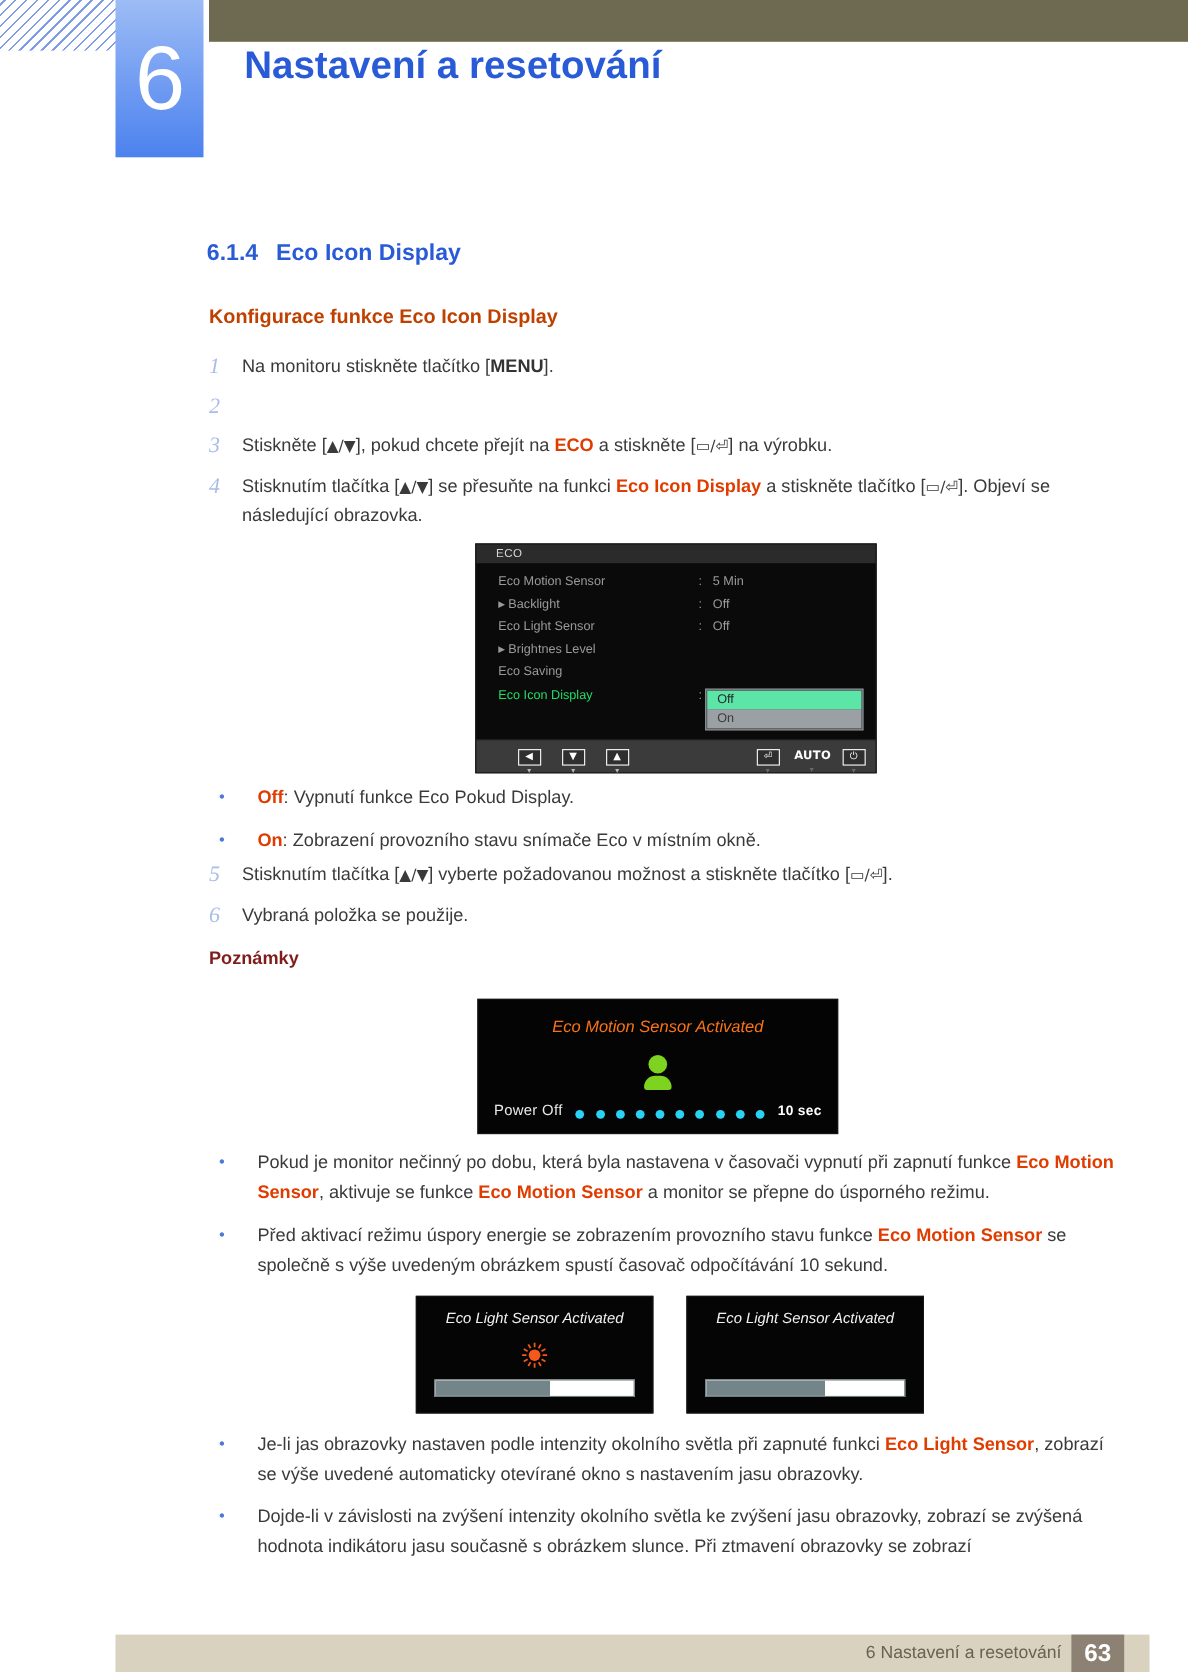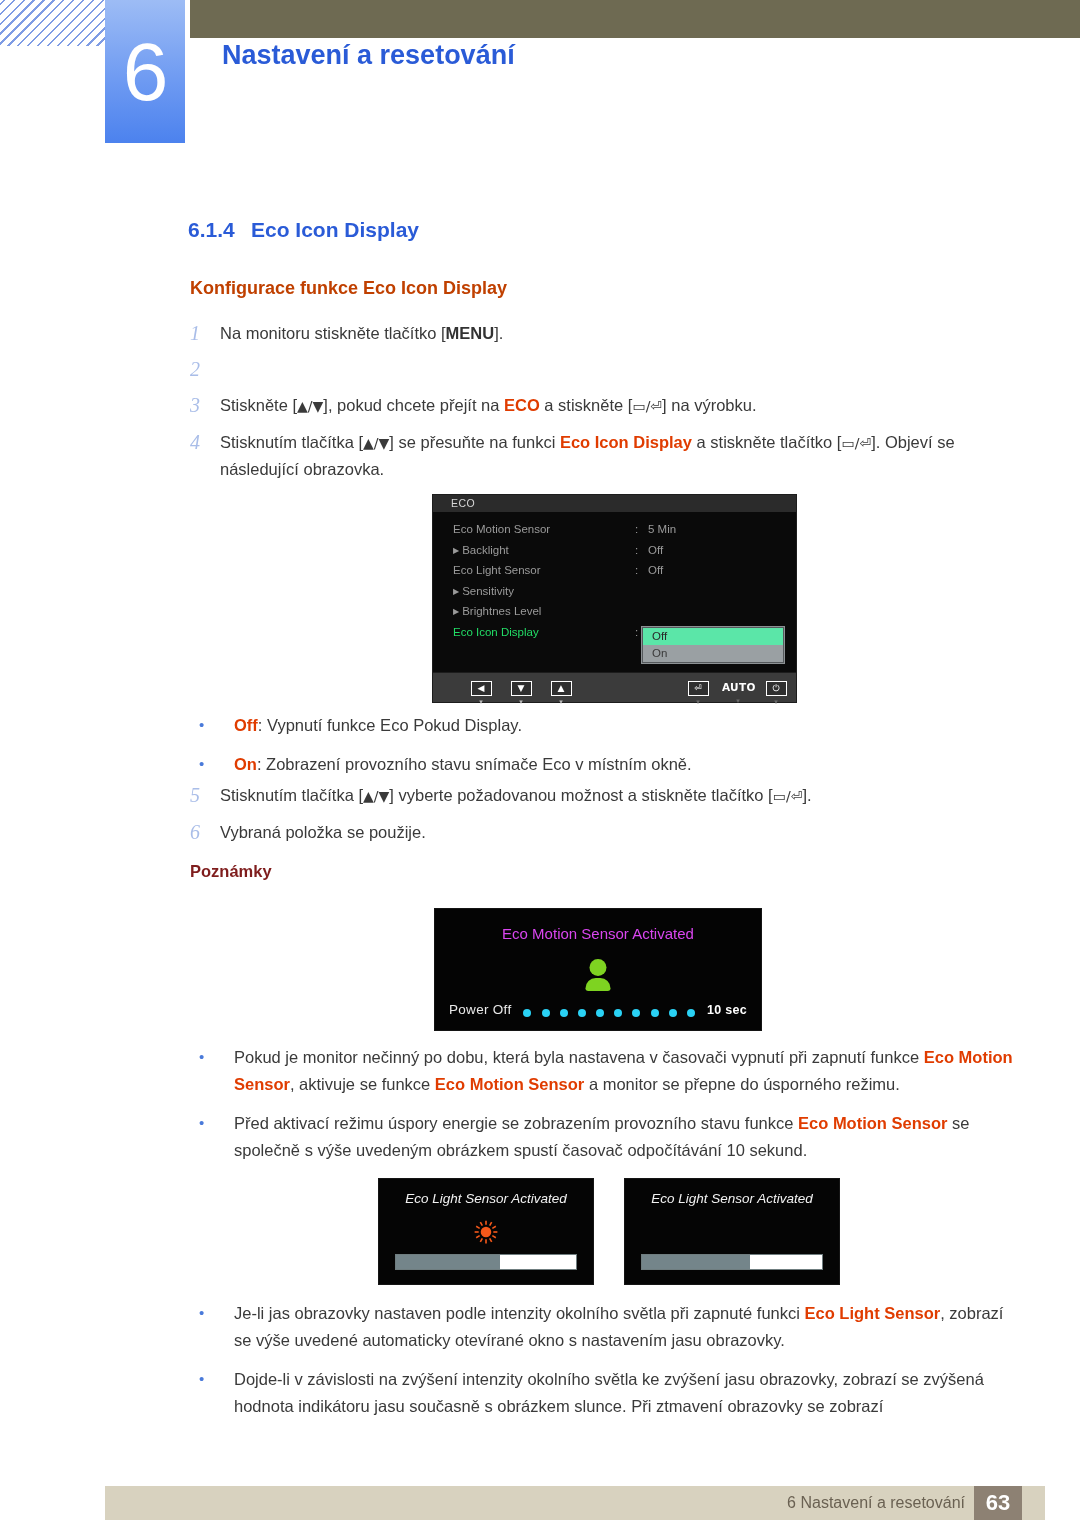--- a/index.html
+++ b/index.html
@@ -31,21 +31,21 @@
     position:absolute;left:105px;top:0;width:80px;height:143px;
     background:linear-gradient(180deg,#9dbcf5 0%,#6f9bf2 55%,#4c82ee 100%);
   }
   .chapter-num{
     position:absolute;left:105px;top:0;width:80px;height:143px;
     color:#ffffff;font-size:82px;font-weight:400;line-height:143px;
     text-align:center;letter-spacing:-1px;
   }
   .chapter-title{
     position:absolute;left:222px;top:40px;
-    font-size:27px;font-weight:700;color:#2a5bd7;letter-spacing:0px;
+    font-size:35px;font-weight:700;color:#2a5bd7;letter-spacing:0px;
   }
 
   .sec-head{position:absolute;left:188px;top:218px;font-size:21px;font-weight:700;color:#2a5bd7;}
   .sec-head .num{display:inline-block;width:63px;}
 
   .subhead{position:absolute;left:190px;top:278px;font-size:18px;font-weight:700;color:#c04000;}
 
   .steps{position:absolute;left:190px;top:320px;width:830px;}
   .step{display:flex;align-items:flex-start;margin-bottom:10px;}
   .step-num{
@@ -106,21 +106,21 @@
   }
   .bl-txt{font-size:16.5px;color:#3a3a3a;line-height:27px;}
 
   .note-head{position:absolute;left:190px;top:862px;font-size:16.5px;font-weight:700;color:#7f1d1d;}
 
   
   .ms-panel{
     position:absolute;left:434px;top:908px;width:326px;height:121px;
     background:#040404;border:1px solid #141414;
   }
-  .ms-title{position:absolute;top:16px;width:100%;text-align:center;color:#d946ef;font-size:15px;}
+  .ms-title{position:absolute;top:16px;width:100%;text-align:center;color:#f97316;font-size:15px;font-style:italic;}
   .ms-person{position:absolute;left:50%;top:50px;transform:translateX(-50%);}
   .ms-head{width:17px;height:17px;border-radius:50%;background:#7ed321;margin:0 auto;}
   .ms-body{width:25px;height:13px;background:#7ed321;border-radius:11px 11px 3px 3px;margin:2px auto 0;}
   .ms-foot{position:absolute;left:0;bottom:13px;width:100%;display:flex;align-items:flex-end;}
   .ms-poff{color:#e9e9e9;font-size:13.5px;margin-left:14px;letter-spacing:.3px;}
   .ms-dots{flex:1;display:flex;justify-content:space-between;margin:0 12px;}
   .ms-dot{width:8px;height:8px;border-radius:50%;background:#2ad2f5;}
   .ms-sec{color:#ffffff;font-size:12.5px;margin-right:14px;letter-spacing:.3px;font-weight:bold;}
 
   
@@ -192,24 +192,24 @@
         <div class="osd-lbl"><span class="tri">▶</span>Backlight</div>
         <div class="osd-colon">:</div>
         <div class="osd-val">Off</div>
       </div>
       <div class="osd-row">
         <div class="osd-lbl">Eco Light Sensor</div>
         <div class="osd-colon">:</div>
         <div class="osd-val">Off</div>
       </div>
       <div class="osd-row">
-        <div class="osd-lbl"><span class="tri">▶</span>Sensitivity</div>
-      </div>
-      <div class="osd-row">
         <div class="osd-lbl"><span class="tri">▶</span>Brightnes Level</div>
+      </div>
+      <div class="osd-row">
+        <div class="osd-lbl">Eco Saving</div>
       </div>
       <div class="osd-row active">
         <div class="osd-lbl">Eco Icon Display</div>
         <div class="osd-colon">:</div>
       </div>
     </div>
   <div class="dropdown">
     <div class="dd-opt sel">Off</div>
     <div class="dd-opt norm">On</div>
   </div>

